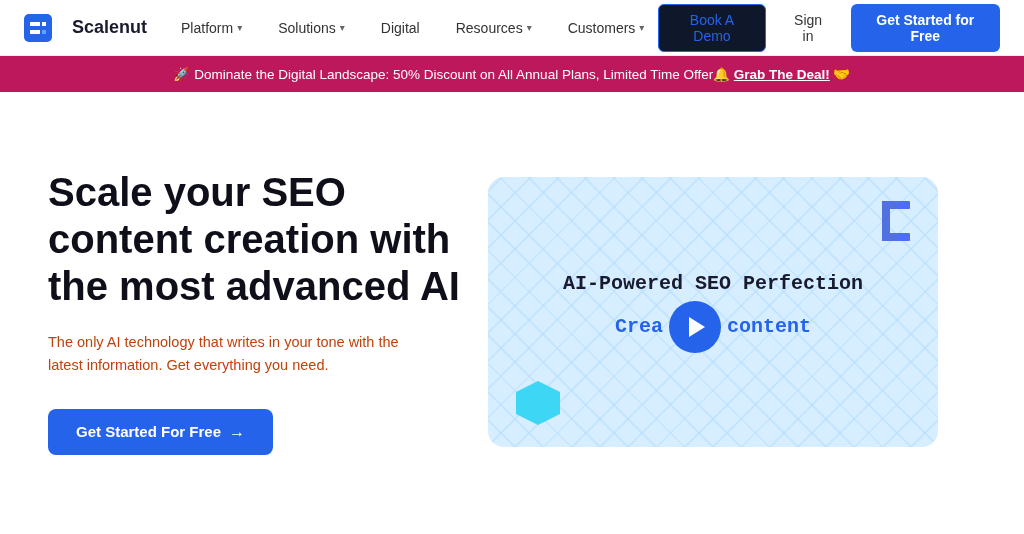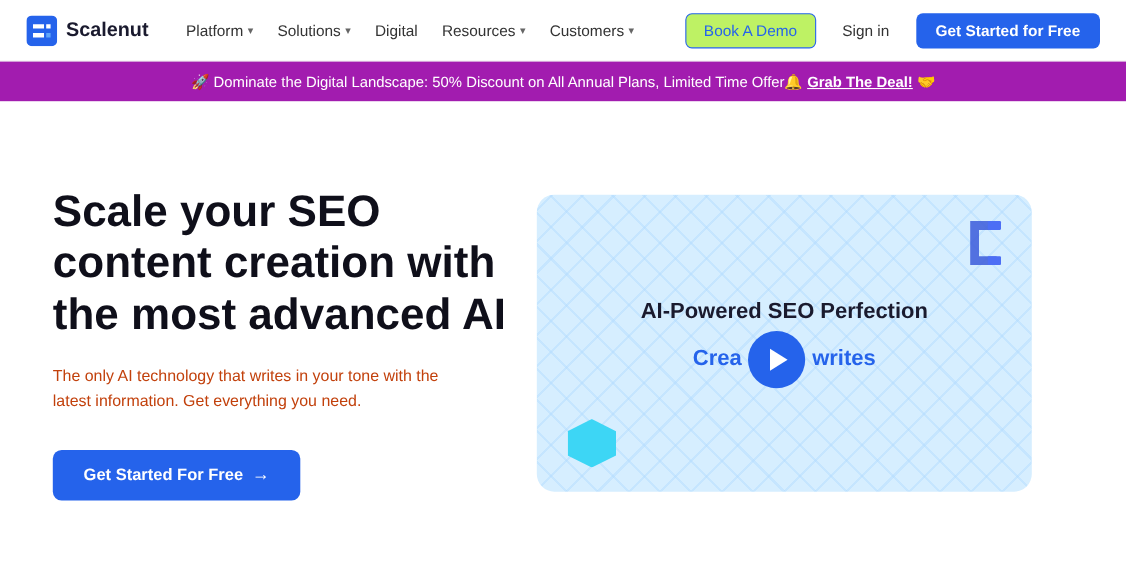--- a/index.html
+++ b/index.html
@@ -11,37 +11,37 @@
       align-items: center;
       padding: 0 24px;
       height: 56px;
       border-bottom: 1px solid #eee;
       background: #fff;
       gap: 4px;
     }
     .logo-area {
       display: flex;
       align-items: center;
-      gap: 8px;
+      gap: 20px;
       margin-right: 20px;
       text-decoration: none;
     }
     .logo-icon {
       width: 28px;
       height: 28px;
     }
     .logo-text {
       font-size: 18px;
       font-weight: 700;
       color: #1a1a2e;
     }
     .nav-links {
       display: flex;
       align-items: flex-end;
-      gap: 2px;
+      gap: 16px;
       flex: 1;
     }
     .nav-item {
       display: flex;
       align-items: center;
       gap: 4px;
       padding: 6px 10px;
       font-size: 14px;
       color: #333;
       cursor: pointer;
@@ -56,21 +56,21 @@
       align-items: center;
       gap: 8px;
     }
     .btn-book-demo {
       padding: 7px 16px;
       font-size: 14px;
       font-weight: 500;
       color: #2563eb;
       border: 1.5px solid #2563eb;
       border-radius: 6px;
-      background: #bef264;
+      background: #0f172a;
       cursor: pointer;
     }
     .btn-sign-in {
       padding: 7px 16px;
       font-size: 14px;
       font-weight: 500;
       color: #333;
       border: none;
       background: none;
       cursor: pointer;
@@ -81,21 +81,21 @@
       font-weight: 600;
       color: #fff;
       border: none;
       border-radius: 6px;
       background: #2563eb;
       cursor: pointer;
     }
 
     
     .promo-banner {
-      background: #a21caf;
+      background: #be185d;
       color: #fff;
       text-align: center;
       padding: 10px 20px;
       font-size: 13.5px;
       font-weight: 500;
     }
     .promo-banner .grab-deal {
       color: #fff;
       font-weight: 700;
       text-decoration: underline;
@@ -151,20 +151,21 @@
       background: #d6eeff;
       border-radius: 16px;
       padding: 24px 28px;
       position: relative;
       min-height: 270px;
       display: flex;
       flex-direction: column;
       align-items: center;
       justify-content: center;
       overflow: hidden;
+      font-family: Liberation Mono, monospace;
     }
     
     .video-container::before {
       content: '';
       position: absolute;
       inset: 0;
       background-image: repeating-linear-gradient(
         45deg,
         transparent,
         transparent 18px,
@@ -312,20 +313,20 @@
         </svg>
       </div>
 
       <div class="video-inner">
         <div class="video-title">AI-Powered SEO Perfection</div>
         <div class="video-subtitle">
           <span>Crea</span>
           <div class="play-btn" title="Play video">
             <div class="triangle"></div>
           </div>
-          <span>writes</span>
+          <span>content</span>
         </div>
       </div>
 
       <div class="deco-hexagon"></div>
     </div>
   </div>
 </section>
 
 </body></html>

